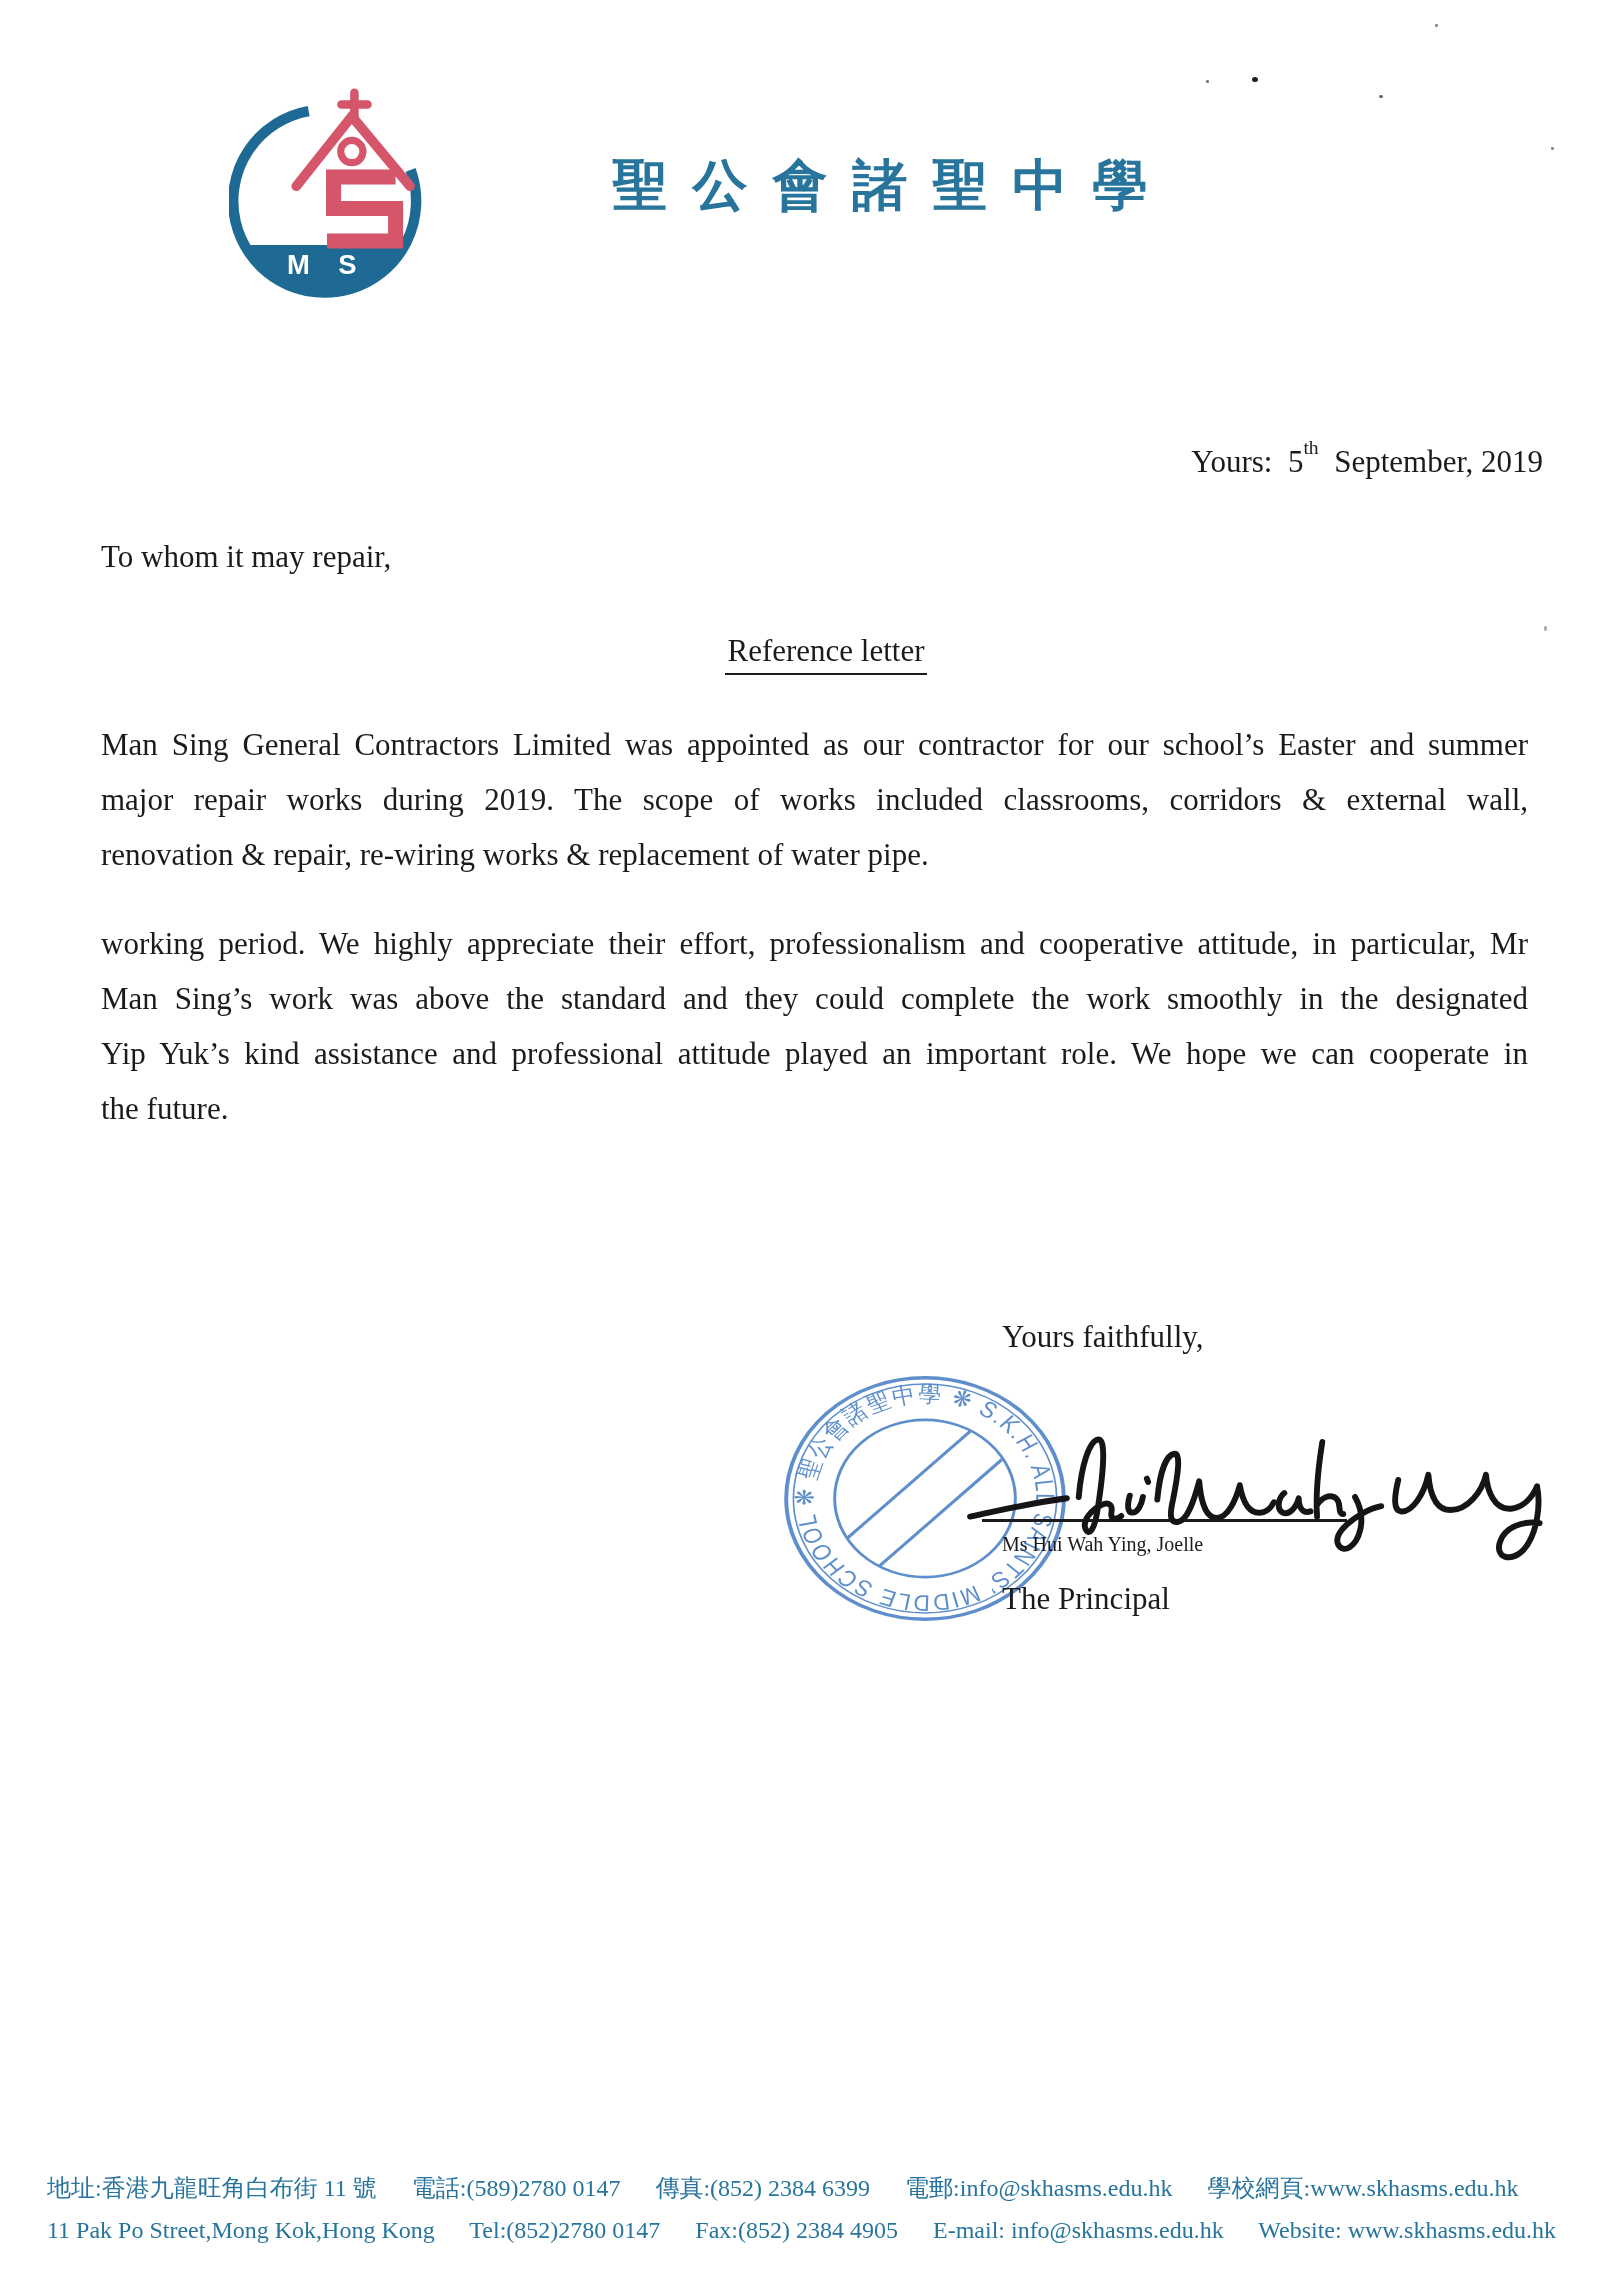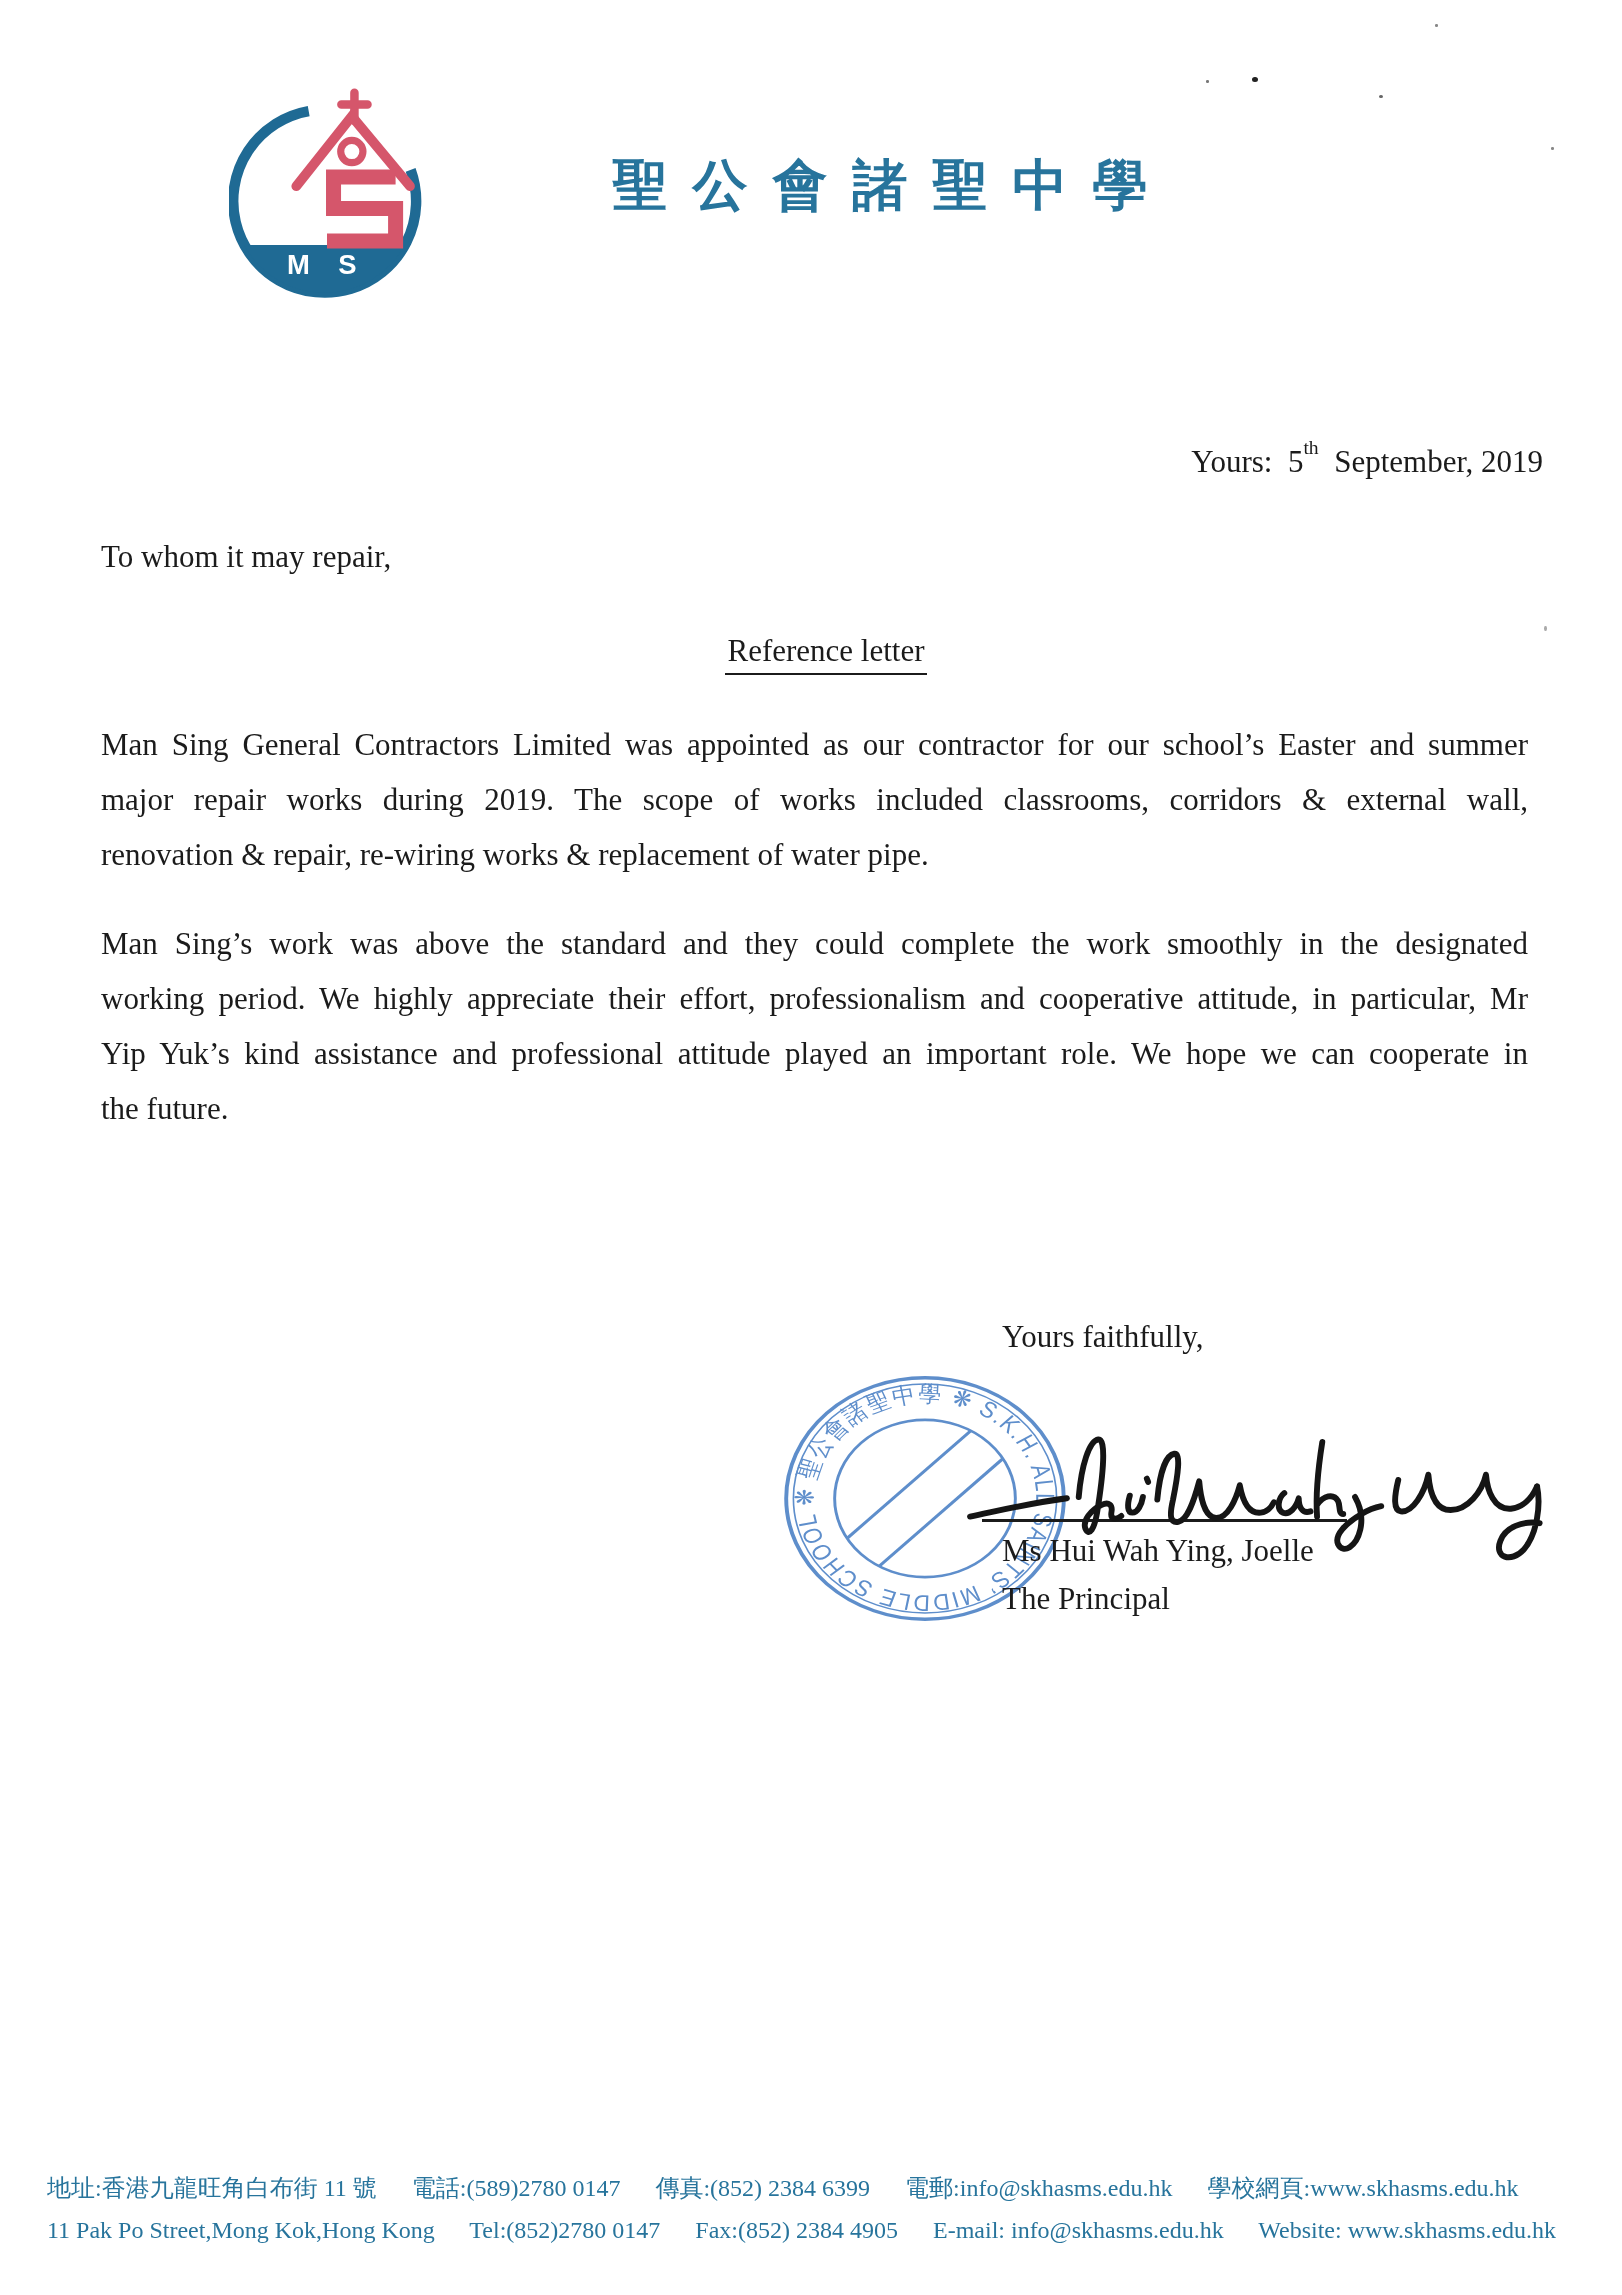--- a/index.html
+++ b/index.html
@@ -45,21 +45,21 @@
   .jline{text-align:justify;text-align-last:justify;}
   .jlast{text-align:left;}
   
   .valediction{position:absolute;left:1002px;top:1319px;font-size:31px;}
   .stamp{position:absolute;left:771px;top:1361px;z-index:2;}
   .sig-underline{
     position:absolute;left:982px;top:1519px;width:365px;height:3.3px;
     background:#1b1b1b;z-index:3;
   }
   .signature{position:absolute;left:936px;top:1400px;z-index:4;}
-  .signer-name{position:absolute;left:1002px;top:1533px;font-size:31px;z-index:4;}
+  .signer-name{position:absolute;left:1002px;top:1533px;font-size:20px;z-index:4;}
   .signer-title{position:absolute;left:1002px;top:1581px;font-size:31px;z-index:4;}
   
   .footer-line{
     position:absolute;left:47px;white-space:nowrap;
     font-size:24px;color:#27749c;
   }
   .footer-1{top:2172px;}
   .footer-2{top:2217px;}
   .footer-line span{margin-right:29px;}
   .footer-line span:last-child{margin-right:0;}
@@ -100,22 +100,22 @@
     <span class="subject">Reference letter</span>
   </div>
 
   <div class="para p1">
     <div class="jline">Man Sing General Contractors Limited was appointed as our contractor for our school’s Easter and summer</div>
     <div class="jline">major repair works during 2019. The scope of works included classrooms, corridors &amp; external wall,</div>
     <div class="jlast">renovation &amp; repair, re-wiring works &amp; replacement of water pipe.</div>
   </div>
 
   <div class="para p2">
+    <div class="jline">working period. We highly appreciate their effort, professionalism and cooperative attitude, in particular, Mr</div>
     <div class="jline">Man Sing’s work was above the standard and they could complete the work smoothly in the designated</div>
-    <div class="jline">working period. We highly appreciate their effort, professionalism and cooperative attitude, in particular, Mr</div>
     <div class="jline">Yip Yuk’s kind assistance and professional attitude played an important role. We hope we can cooperate in</div>
     <div class="jlast">the future.</div>
   </div>
 
   <div class="valediction">Yours faithfully,</div>
 
   <svg class="stamp" width="308" height="275" viewBox="-235 -210 470 420" aria-hidden="true">
     <g transform="scale(1,0.87)" opacity="0.9">
       <circle r="212" fill="none" stroke="#4d82c6" stroke-width="6"></circle>
       <circle r="201" fill="none" stroke="#4d82c6" stroke-width="2.5"></circle>

